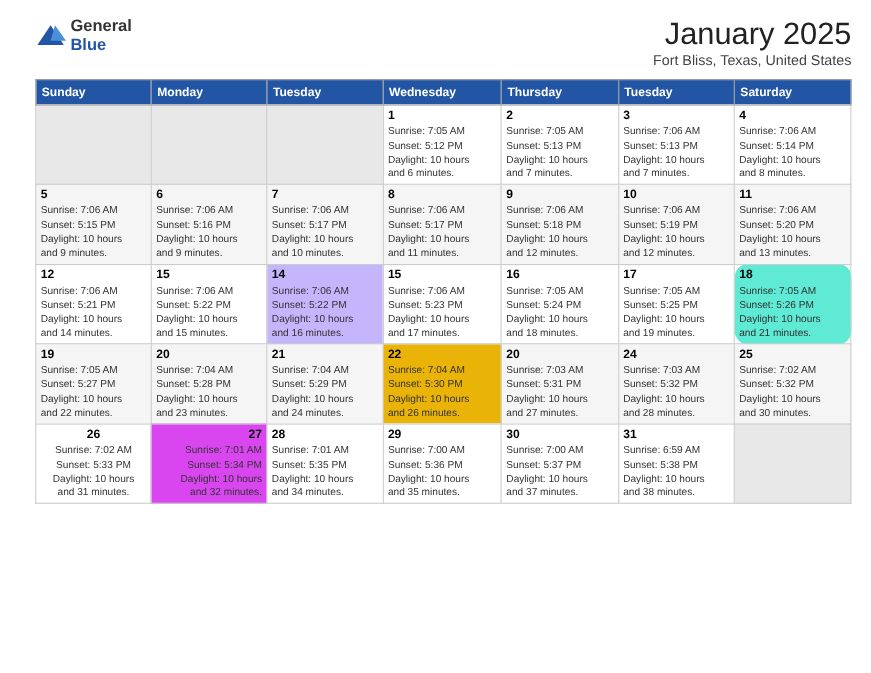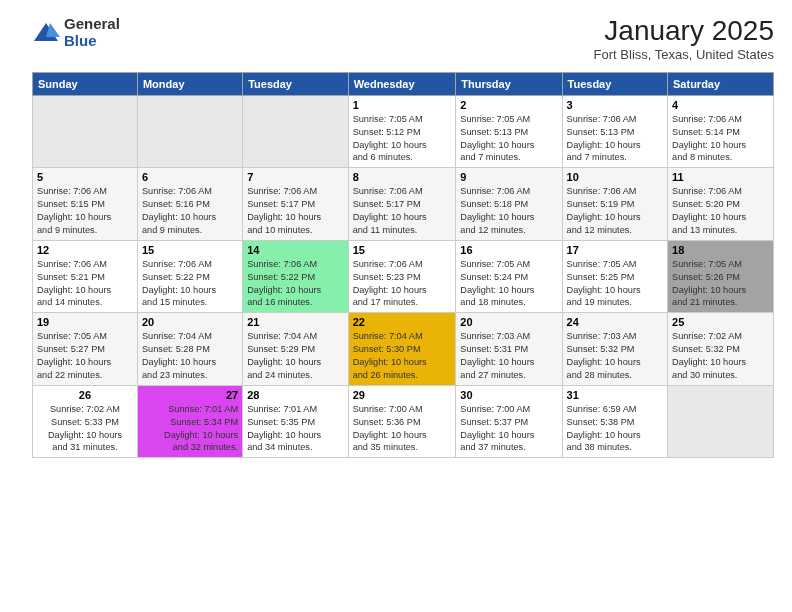--- a/index.html
+++ b/index.html
@@ -223,21 +223,21 @@
 Daylight: 10 hours
 and 14 minutes.</div>
           </td>
           <td style="background: rgb(255, 255, 255);">
             <span class="day-num">15</span>
             <div class="day-info" style="white-space: pre-line;">Sunrise: 7:06 AM
 Sunset: 5:22 PM
 Daylight: 10 hours
 and 15 minutes.</div>
           </td>
-          <td style="background: #86efac;">
+          <td style="background: #c4b5fd;">
             <span class="day-num">14</span>
             <div class="day-info" style="white-space: pre-line;">Sunrise: 7:06 AM
 Sunset: 5:22 PM
 Daylight: 10 hours
 and 16 minutes.</div>
           </td>
           <td style="background: rgb(255, 255, 255);">
             <span class="day-num">15</span>
             <div class="day-info" style="white-space: pre-line;">Sunrise: 7:06 AM
 Sunset: 5:23 PM
@@ -251,21 +251,21 @@
 Daylight: 10 hours
 and 18 minutes.</div>
           </td>
           <td style="background: rgb(255, 255, 255);">
             <span class="day-num">17</span>
             <div class="day-info" style="white-space: pre-line;">Sunrise: 7:05 AM
 Sunset: 5:25 PM
 Daylight: 10 hours
 and 19 minutes.</div>
           </td>
-          <td style="background: #a3a3a3;">
+          <td style="background: #5eead4; border-radius: 12px;">
             <span class="day-num">18</span>
             <div class="day-info" style="white-space: pre-line;">Sunrise: 7:05 AM
 Sunset: 5:26 PM
 Daylight: 10 hours
 and 21 minutes.</div>
           </td>
         </tr>
         <tr>
           <td style="background: rgb(245, 245, 245);">
             <span class="day-num">19</span>

